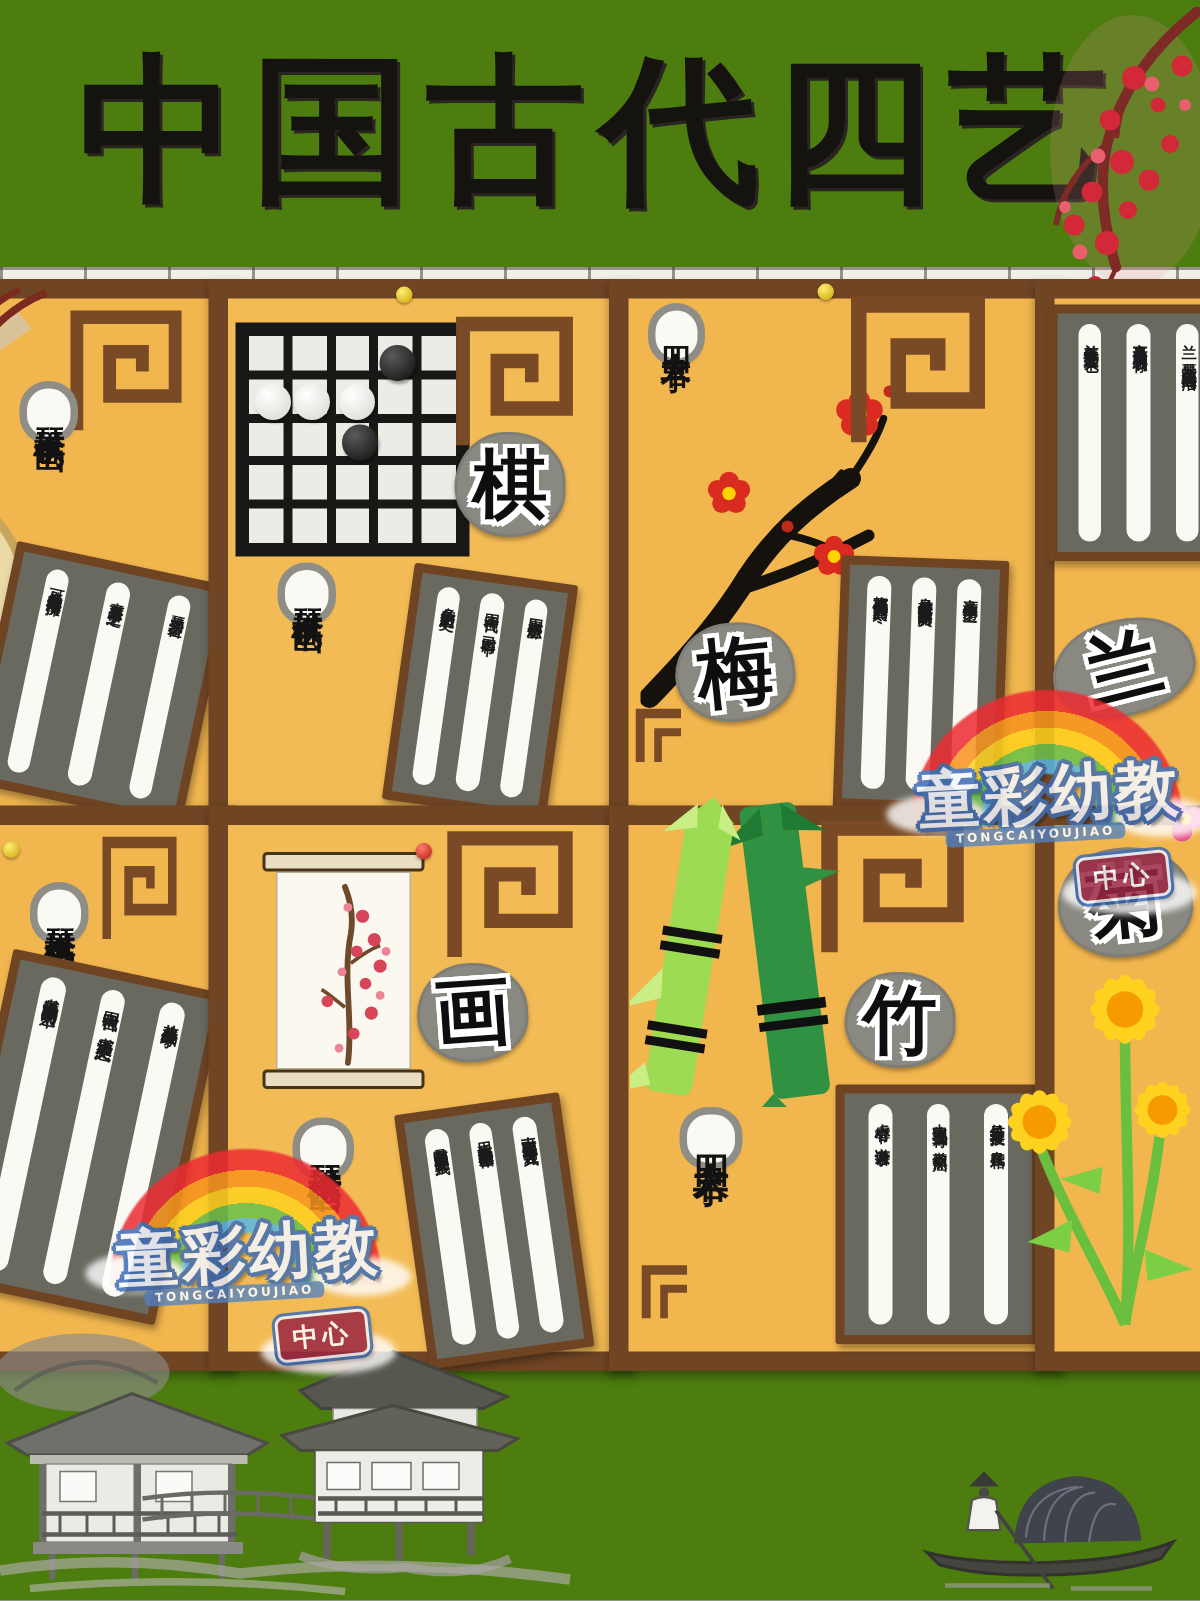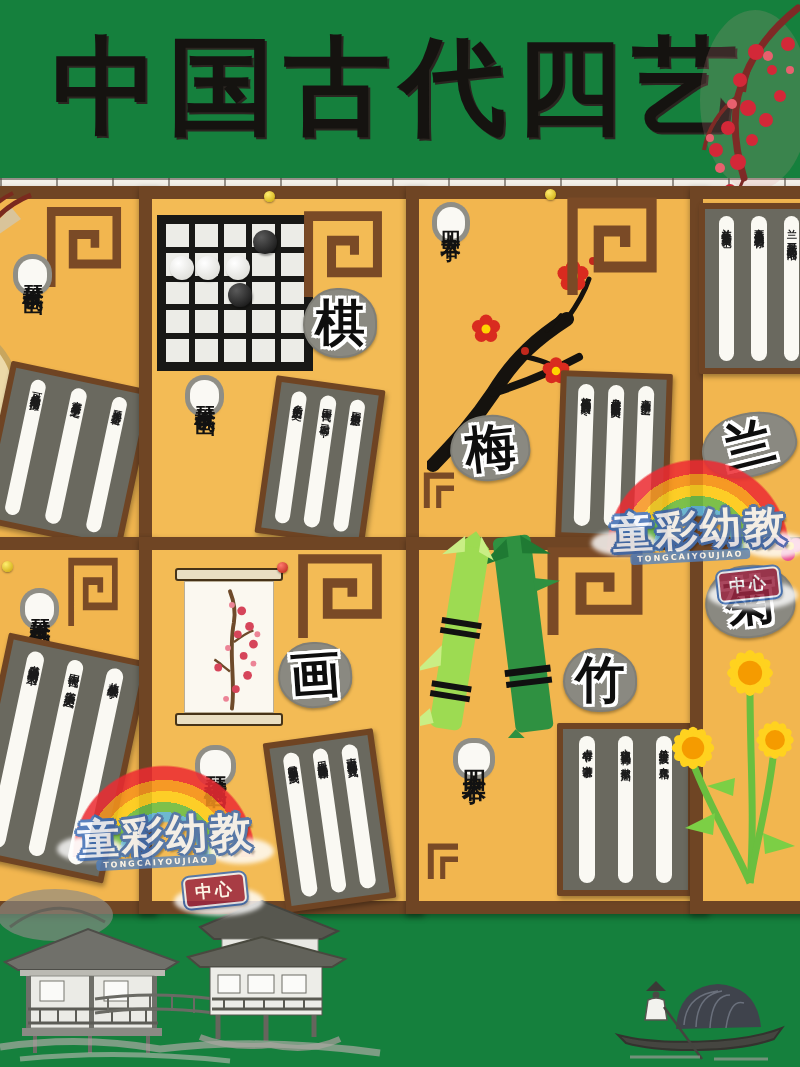--- a/index.html
+++ b/index.html
@@ -1,16 +1,16 @@
 <!DOCTYPE html>
 <html><head>
 <meta charset="utf-8">
 <style>
   html,body{margin:0;padding:0;background:#888;}
-  .stage{position:relative;width:800px;height:1067px;margin:0 auto;background:#15803d;
+  .stage{position:relative;width:800px;height:1067px;margin:0 auto;background:#4d7c0f;
          overflow:hidden;font-family:"DejaVu Sans","Liberation Sans",sans-serif;}
   
   .title{position:absolute;top:18px;left:0;width:100%;text-align:center;
          font-size:106px;font-weight:700;letter-spacing:10px;color:#151310;line-height:1.3;
          text-shadow:2px 2px 0 #2a2520;}
   
   .wall{position:absolute;left:0;top:178px;width:800px;height:716px;background-color:#f3f0e9;
         background-image:linear-gradient(to right,rgba(72,66,58,.55) 2px,transparent 2px),
                          linear-gradient(to bottom,rgba(72,66,58,.55) 2px,transparent 2px);
         background-size:56px 37px;}

